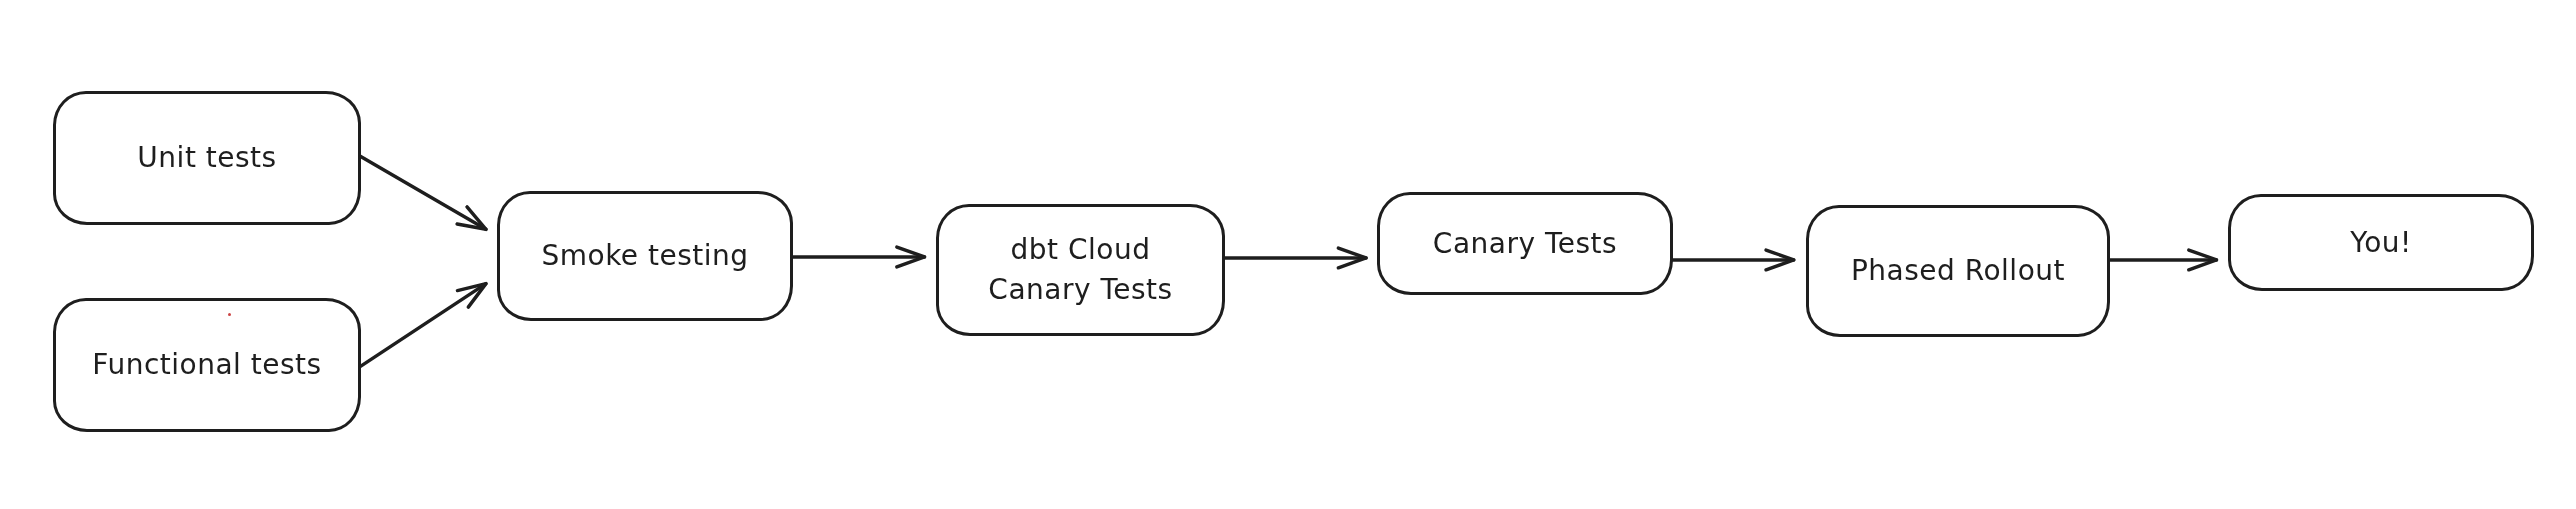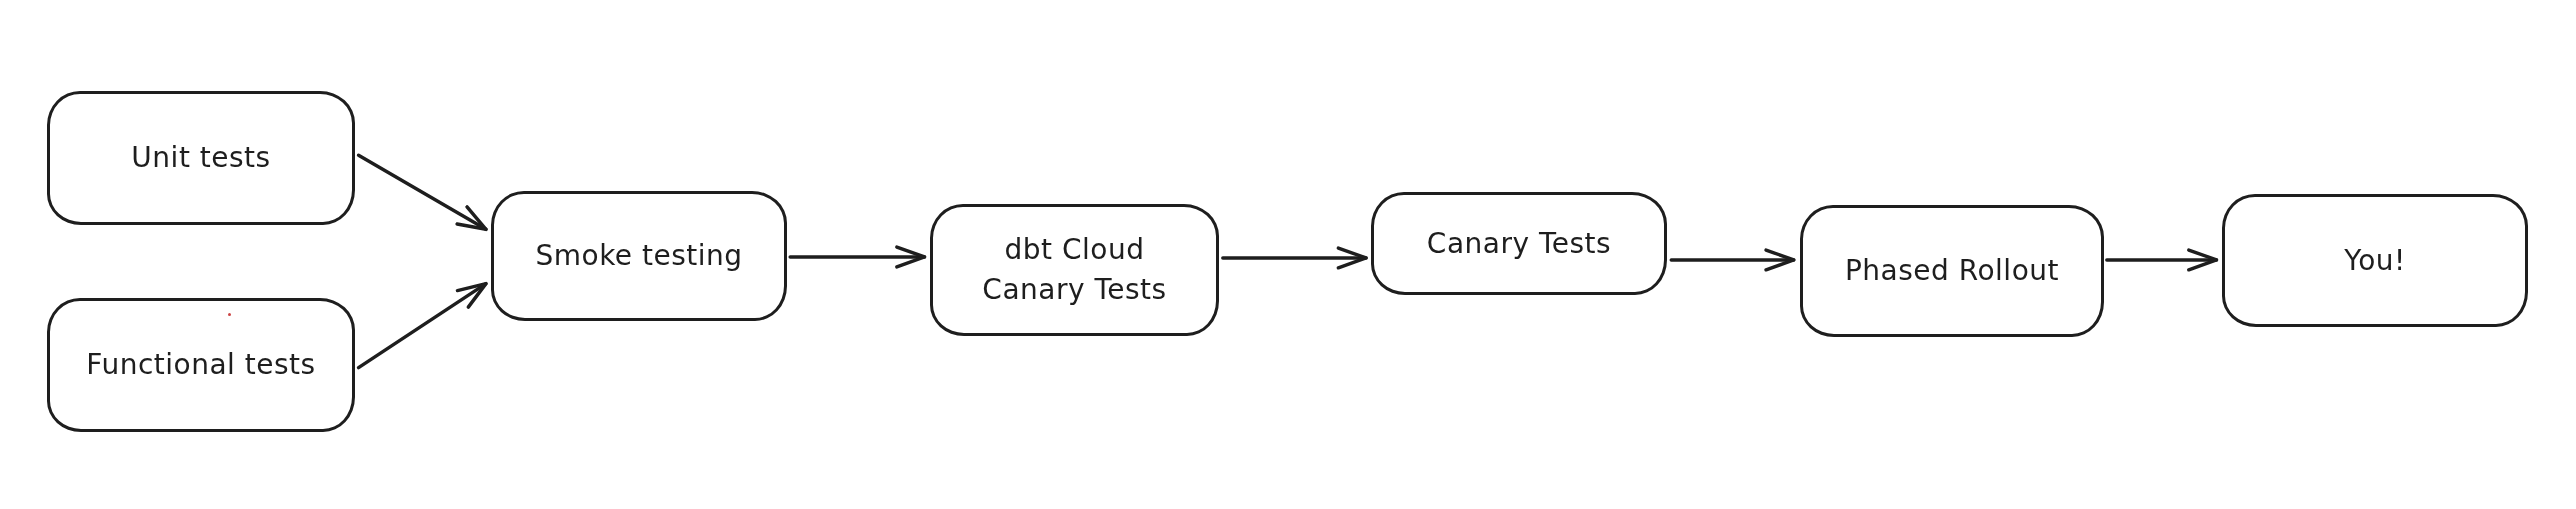--- a/index.html
+++ b/index.html
@@ -39,36 +39,37 @@
     position: absolute;
     box-sizing: border-box;
     background: var(--node-fill, #ffffff);
     border: 3.5px solid var(--stroke, #1e1e1e);
     border-radius: 33px 35px 32px 34px / 34px 32px 35px 31px;
     display: flex;
     flex-direction: column;
     align-items: center;
     justify-content: center;
     text-align: center;
+    margin-left: 6px;
   }
   .node-label {
     display: block;
     color: var(--stroke, #1e1e1e);
     font-size: 28px;
     line-height: 40px;
     letter-spacing: 0.5px;
     white-space: nowrap;
   }
   .n-unit       { left: 47px;   top: 91px;  width: 308px; height: 134px; }
   .n-functional { left: 47px;   top: 298px; width: 308px; height: 134px; }
   .n-smoke      { left: 491px;  top: 191px; width: 296px; height: 130px; }
   .n-dbt        { left: 930px;  top: 204px; width: 289px; height: 132px; }
   .n-canary     { left: 1371px; top: 192px; width: 296px; height: 103px; }
   .n-phased     { left: 1800px; top: 205px; width: 304px; height: 132px; }
-  .n-you        { left: 2222px; top: 194px; width: 306px; height: 133px; }
+  .n-you        { left: 2222px; top: 194px; width: 306px; height: 97px; }
   .speck {
     position: absolute;
     left: 228px;
     top: 313px;
     width: 3px;
     height: 3px;
     border-radius: 50%;
     background: var(--red-speck, #cc4444);
   }
 </style>

